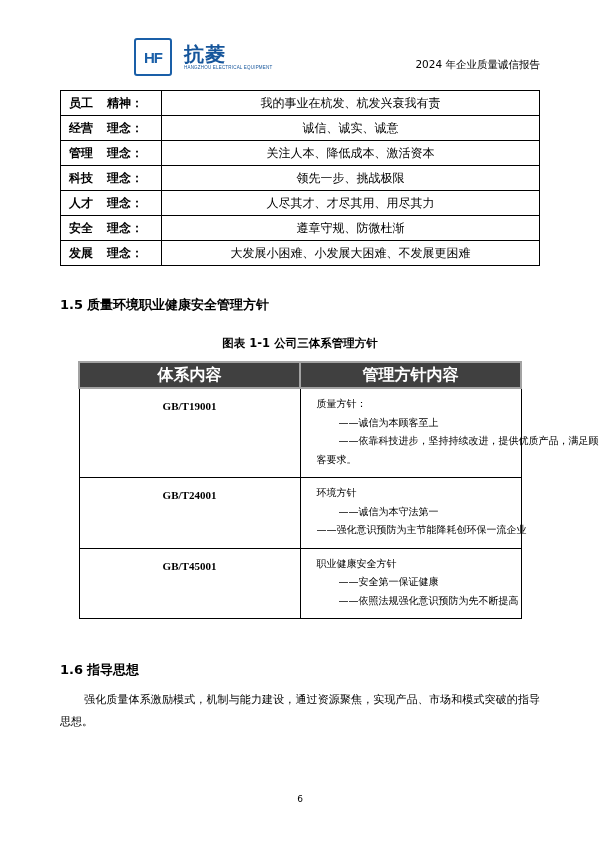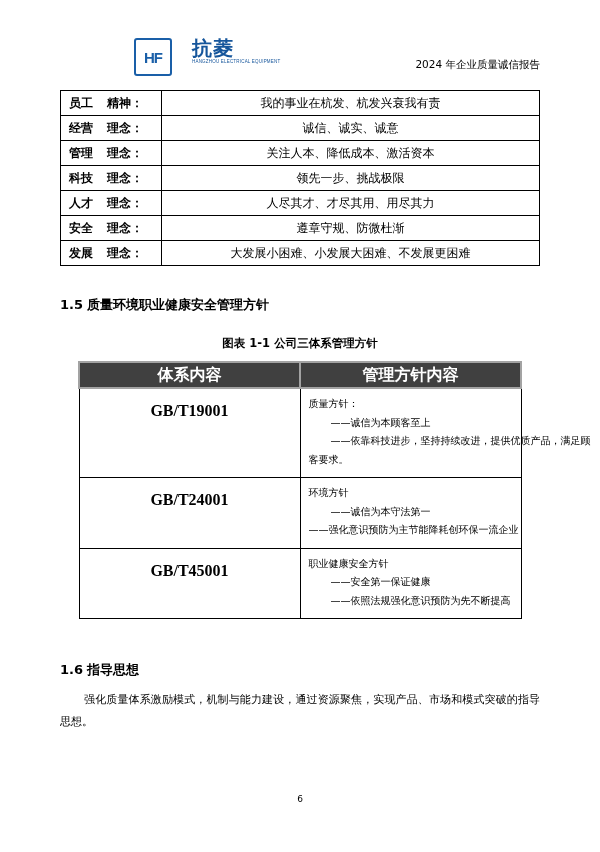--- a/index.html
+++ b/index.html
@@ -26,22 +26,22 @@
   
   .header {
     position: relative;
     height: 46px;
   }
   .logo {
     position: absolute;
     left: 30px;
     top: 0px;
     display: flex;
-    align-items: flex-start;
-    gap: 20px;
+    align-items: center;
+    gap: 12px;
     padding-left: 44px;
   }
   .logo-mark {
     width: 34px;
     height: 34px;
     border: 2px solid #1a5fa8;
     border-radius: 3px;
     position: relative;
     background: #ffffff;
     display: flex;
@@ -160,25 +160,25 @@
     font-family: "DejaVu Sans", sans-serif;
     font-size: 10px;
     padding: 6px 6px 8px 6px;
     line-height: 1.85;
   }
   .main-table td.std {
     text-align: center;
     font-weight: bold;
     width: 96px;
     font-family: "Liberation Serif", serif;
-    font-size: 16px;
+    font-size: 11px;
     padding-top: 7px;
   }
   .main-table td.body {
-    padding-left: 8px;
+    padding-left: 16px;
   }
   .bullet-line {
     white-space: nowrap;
   }
   .indent1 {
     padding-left: 22px;
   }
   .indent0 {
     padding-left: 0px;
   }

